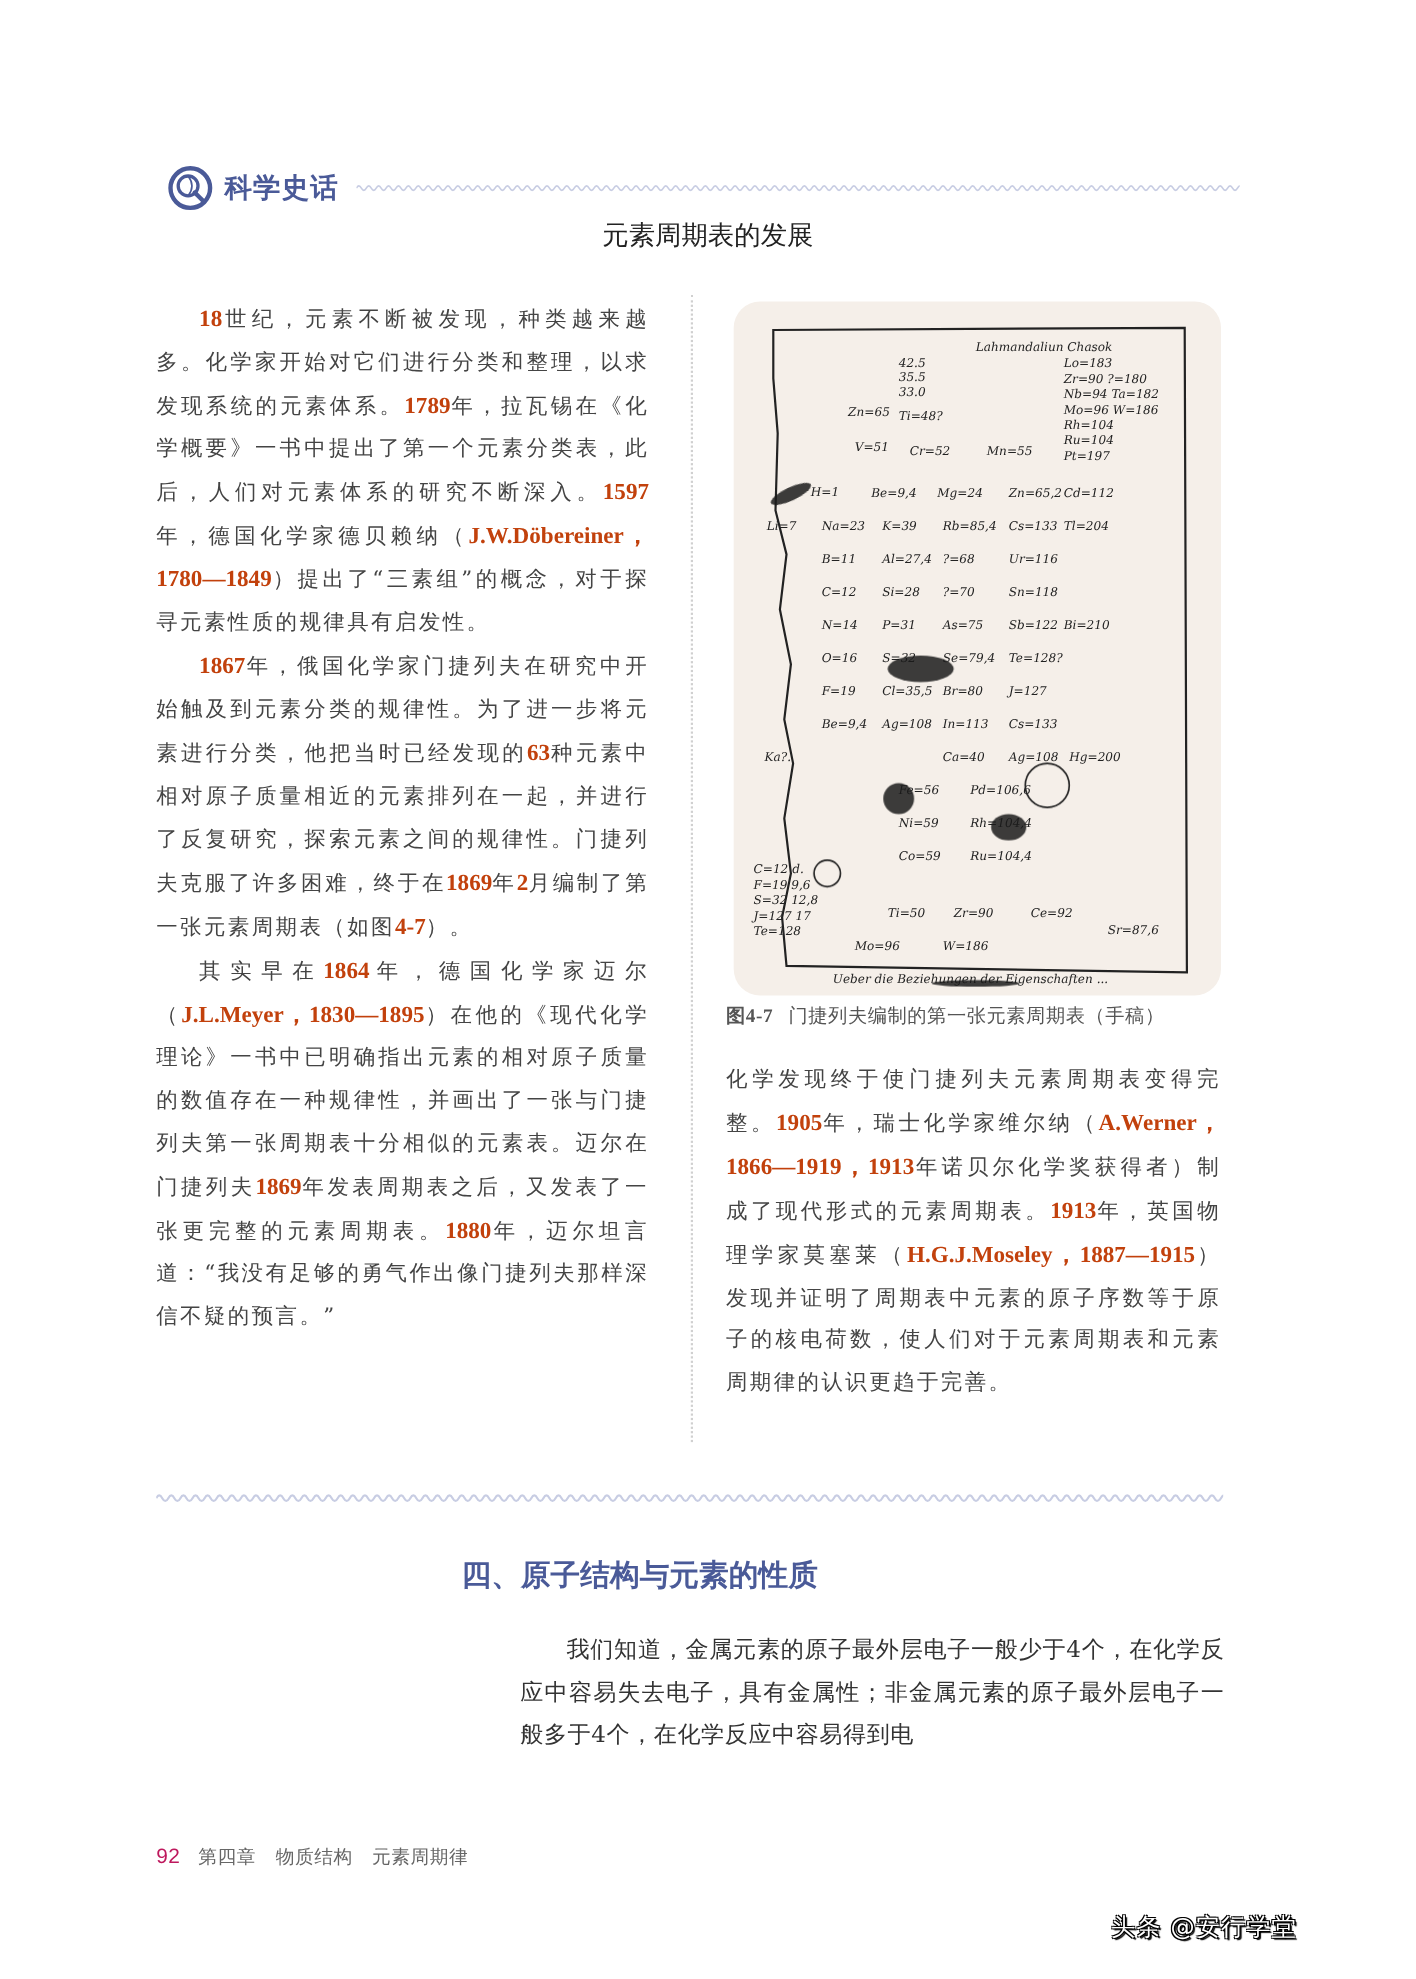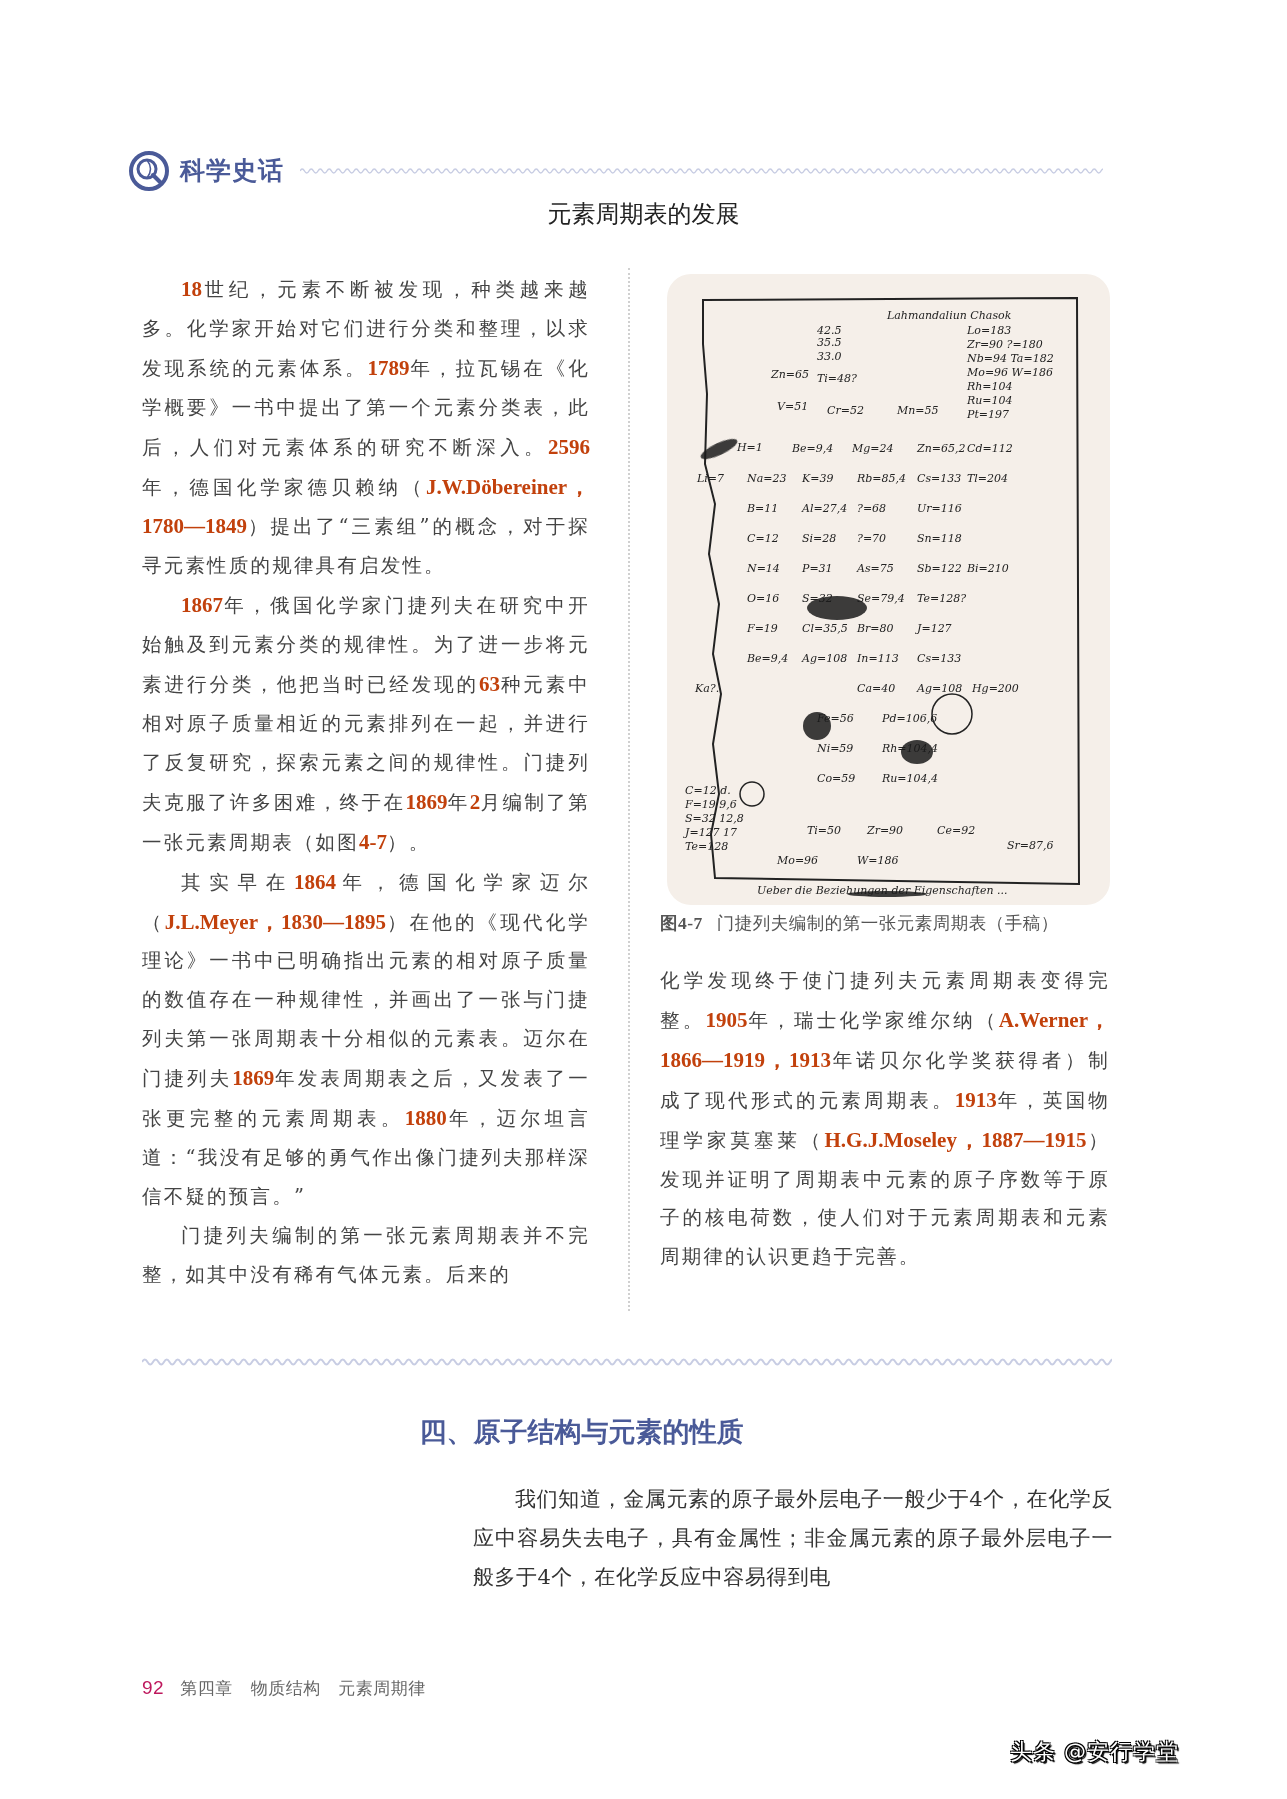--- a/index.html
+++ b/index.html
@@ -1,20 +1,20 @@
 <!DOCTYPE html>
 <html><head>
   <meta charset="utf-8">
   <style>
     html, body { margin: 0; padding: 0; background: #ffffff; }
     body { width: 1287px; height: 1799px; position: relative; overflow: hidden;
            font-family: "DejaVu Serif", "Liberation Serif", serif; color: #3a3a3a; }
 
     
-    .banner { position: absolute; left: 128px; top: 148px; width: 975px; height: 46px; }
+    .banner { position: absolute; left: 152px; top: 148px; width: 975px; height: 46px; }
     .banner-icon { position: absolute; left: 0; top: 2px; width: 42px; height: 42px; }
     .banner-label { position: absolute; left: 52px; top: 6px; font-family: "DejaVu Sans", sans-serif;
                     font-weight: bold; font-size: 25px; color: #4a5a98; letter-spacing: 1px; }
     .banner-wave { position: absolute; left: 172px; top: 19px; width: 803px; height: 8px; }
 
     .story-title { position: absolute; left: 0; width: 1287px; top: 198px; text-align: center;
                    font-family: "DejaVu Sans", sans-serif; font-size: 24px; color: #222; }
 
     
     .col-left { position: absolute; left: 142px; top: 270px; width: 448px;
@@ -67,24 +67,23 @@
   </svg>
   <span class="banner-label">科学史话</span>
   <svg class="banner-wave" viewBox="0 0 803 8" preserveAspectRatio="none">
     <path id="wv" fill="none" stroke="#c8cde3" stroke-width="1.5" d="M0 4 Q 2.25 0 4.5 4 T 9 4 Q 11.25 0 13.5 4 T 18 4 Q 20.25 0 22.5 4 T 27 4 Q 29.25 0 31.5 4 T 36 4 Q 38.25 0 40.5 4 T 45 4 Q 47.25 0 49.5 4 T 54 4 Q 56.25 0 58.5 4 T 63 4 Q 65.25 0 67.5 4 T 72 4 Q 74.25 0 76.5 4 T 81 4 Q 83.25 0 85.5 4 T 90 4 Q 92.25 0 94.5 4 T 99 4 Q 101.25 0 103.5 4 T 108 4 Q 110.25 0 112.5 4 T 117 4 Q 119.25 0 121.5 4 T 126 4 Q 128.25 0 130.5 4 T 135 4 Q 137.25 0 139.5 4 T 144 4 Q 146.25 0 148.5 4 T 153 4 Q 155.25 0 157.5 4 T 162 4 Q 164.25 0 166.5 4 T 171 4 Q 173.25 0 175.5 4 T 180 4 Q 182.25 0 184.5 4 T 189 4 Q 191.25 0 193.5 4 T 198 4 Q 200.25 0 202.5 4 T 207 4 Q 209.25 0 211.5 4 T 216 4 Q 218.25 0 220.5 4 T 225 4 Q 227.25 0 229.5 4 T 234 4 Q 236.25 0 238.5 4 T 243 4 Q 245.25 0 247.5 4 T 252 4 Q 254.25 0 256.5 4 T 261 4 Q 263.25 0 265.5 4 T 270 4 Q 272.25 0 274.5 4 T 279 4 Q 281.25 0 283.5 4 T 288 4 Q 290.25 0 292.5 4 T 297 4 Q 299.25 0 301.5 4 T 306 4 Q 308.25 0 310.5 4 T 315 4 Q 317.25 0 319.5 4 T 324 4 Q 326.25 0 328.5 4 T 333 4 Q 335.25 0 337.5 4 T 342 4 Q 344.25 0 346.5 4 T 351 4 Q 353.25 0 355.5 4 T 360 4 Q 362.25 0 364.5 4 T 369 4 Q 371.25 0 373.5 4 T 378 4 Q 380.25 0 382.5 4 T 387 4 Q 389.25 0 391.5 4 T 396 4 Q 398.25 0 400.5 4 T 405 4 Q 407.25 0 409.5 4 T 414 4 Q 416.25 0 418.5 4 T 423 4 Q 425.25 0 427.5 4 T 432 4 Q 434.25 0 436.5 4 T 441 4 Q 443.25 0 445.5 4 T 450 4 Q 452.25 0 454.5 4 T 459 4 Q 461.25 0 463.5 4 T 468 4 Q 470.25 0 472.5 4 T 477 4 Q 479.25 0 481.5 4 T 486 4 Q 488.25 0 490.5 4 T 495 4 Q 497.25 0 499.5 4 T 504 4 Q 506.25 0 508.5 4 T 513 4 Q 515.25 0 517.5 4 T 522 4 Q 524.25 0 526.5 4 T 531 4 Q 533.25 0 535.5 4 T 540 4 Q 542.25 0 544.5 4 T 549 4 Q 551.25 0 553.5 4 T 558 4 Q 560.25 0 562.5 4 T 567 4 Q 569.25 0 571.5 4 T 576 4 Q 578.25 0 580.5 4 T 585 4 Q 587.25 0 589.5 4 T 594 4 Q 596.25 0 598.5 4 T 603 4 Q 605.25 0 607.5 4 T 612 4 Q 614.25 0 616.5 4 T 621 4 Q 623.25 0 625.5 4 T 630 4 Q 632.25 0 634.5 4 T 639 4 Q 641.25 0 643.5 4 T 648 4 Q 650.25 0 652.5 4 T 657 4 Q 659.25 0 661.5 4 T 666 4 Q 668.25 0 670.5 4 T 675 4 Q 677.25 0 679.5 4 T 684 4 Q 686.25 0 688.5 4 T 693 4 Q 695.25 0 697.5 4 T 702 4 Q 704.25 0 706.5 4 T 711 4 Q 713.25 0 715.5 4 T 720 4 Q 722.25 0 724.5 4 T 729 4 Q 731.25 0 733.5 4 T 738 4 Q 740.25 0 742.5 4 T 747 4 Q 749.25 0 751.5 4 T 756 4 Q 758.25 0 760.5 4 T 765 4 Q 767.25 0 769.5 4 T 774 4 Q 776.25 0 778.5 4 T 783 4 Q 785.25 0 787.5 4 T 792 4 Q 794.25 0 796.5 4 T 801 4 Q 803.25 0 805.5 4 T 810 4"></path>
   </svg>
 </div>
 
 <div class="story-title">元素周期表的发展</div>
 
 <div class="col-left">
-    <p><span class="num">18</span><span>世纪，元素不断被发现，种类越来越多。化学家开始对它们进行分类和整理，以求发现系统的元素体系。</span><span class="num">1789</span><span>年，拉瓦锡在《化学概要》一书中提出了第一个元素分类表，此后，人们对元素体系的研究不断深入。</span><span class="num">2596</span><span>年，德国化学家德贝赖纳（</span><span class="num">J.W.Döbereiner，1780—1849</span><span>）提出了“三素组”的概念，对于探寻元素性质的规律具有启发性。</span></p>
+    <p><span class="num">18</span><span>世纪，元素不断被发现，种类越来越多。化学家开始对它们进行分类和整理，以求发现系统的元素体系。</span><span class="num">1789</span><span>年，拉瓦锡在《化学概要》一书中提出了第一个元素分类表，此后，人们对元素体系的研究不断深入。</span><span class="num">1597</span><span>年，德国化学家德贝赖纳（</span><span class="num">J.W.Döbereiner，1780—1849</span><span>）提出了“三素组”的概念，对于探寻元素性质的规律具有启发性。</span></p>
     <p><span class="num">1867</span><span>年，俄国化学家门捷列夫在研究中开始触及到元素分类的规律性。为了进一步将元素进行分类，他把当时已经发现的</span><span class="num">63</span><span>种元素中相对原子质量相近的元素排列在一起，并进行了反复研究，探索元素之间的规律性。门捷列夫克服了许多困难，终于在</span><span class="num">1869</span><span>年</span><span class="num">2</span><span>月编制了第一张元素周期表（如图</span><span class="num">4-7</span><span>）。</span></p>
     <p><span>其实早在</span><span class="num">1864</span><span>年，德国化学家迈尔（</span><span class="num">J.L.Meyer，1830—1895</span><span>）在他的《现代化学理论》一书中已明确指出元素的相对原子质量的数值存在一种规律性，并画出了一张与门捷列夫第一张周期表十分相似的元素表。迈尔在门捷列夫</span><span class="num">1869</span><span>年发表周期表之后，又发表了一张更完整的元素周期表。</span><span class="num">1880</span><span>年，迈尔坦言道：“我没有足够的勇气作出像门捷列夫那样深信不疑的预言。”</span></p>
-    <p><span>门捷列夫编制的第一张元素周期表并不完整，如其中没有稀有气体元素。后来的</span></p>
   </div>
 <div class="col-divider"></div>
 
 <div class="figure">
   <svg width="443" height="631" viewBox="0 0 443 631">
     <path d="M36 26 L410 24 L412 610 L48 604 L44 560 L52 520 L46 470 L54 420 L46 380 L52 330 L42 280 L48 230 L38 190 L40 120 L36 70 Z" fill="none" stroke="#222" stroke-width="2"></path>
     <g fill="#222" font-family="DejaVu Serif, serif" font-style="italic" font-size="11">
       <text x="220" y="45">Lahmandaliun Chasok</text>
       <text x="150" y="60">42.5</text>
         <text x="150" y="72">35.5</text>

